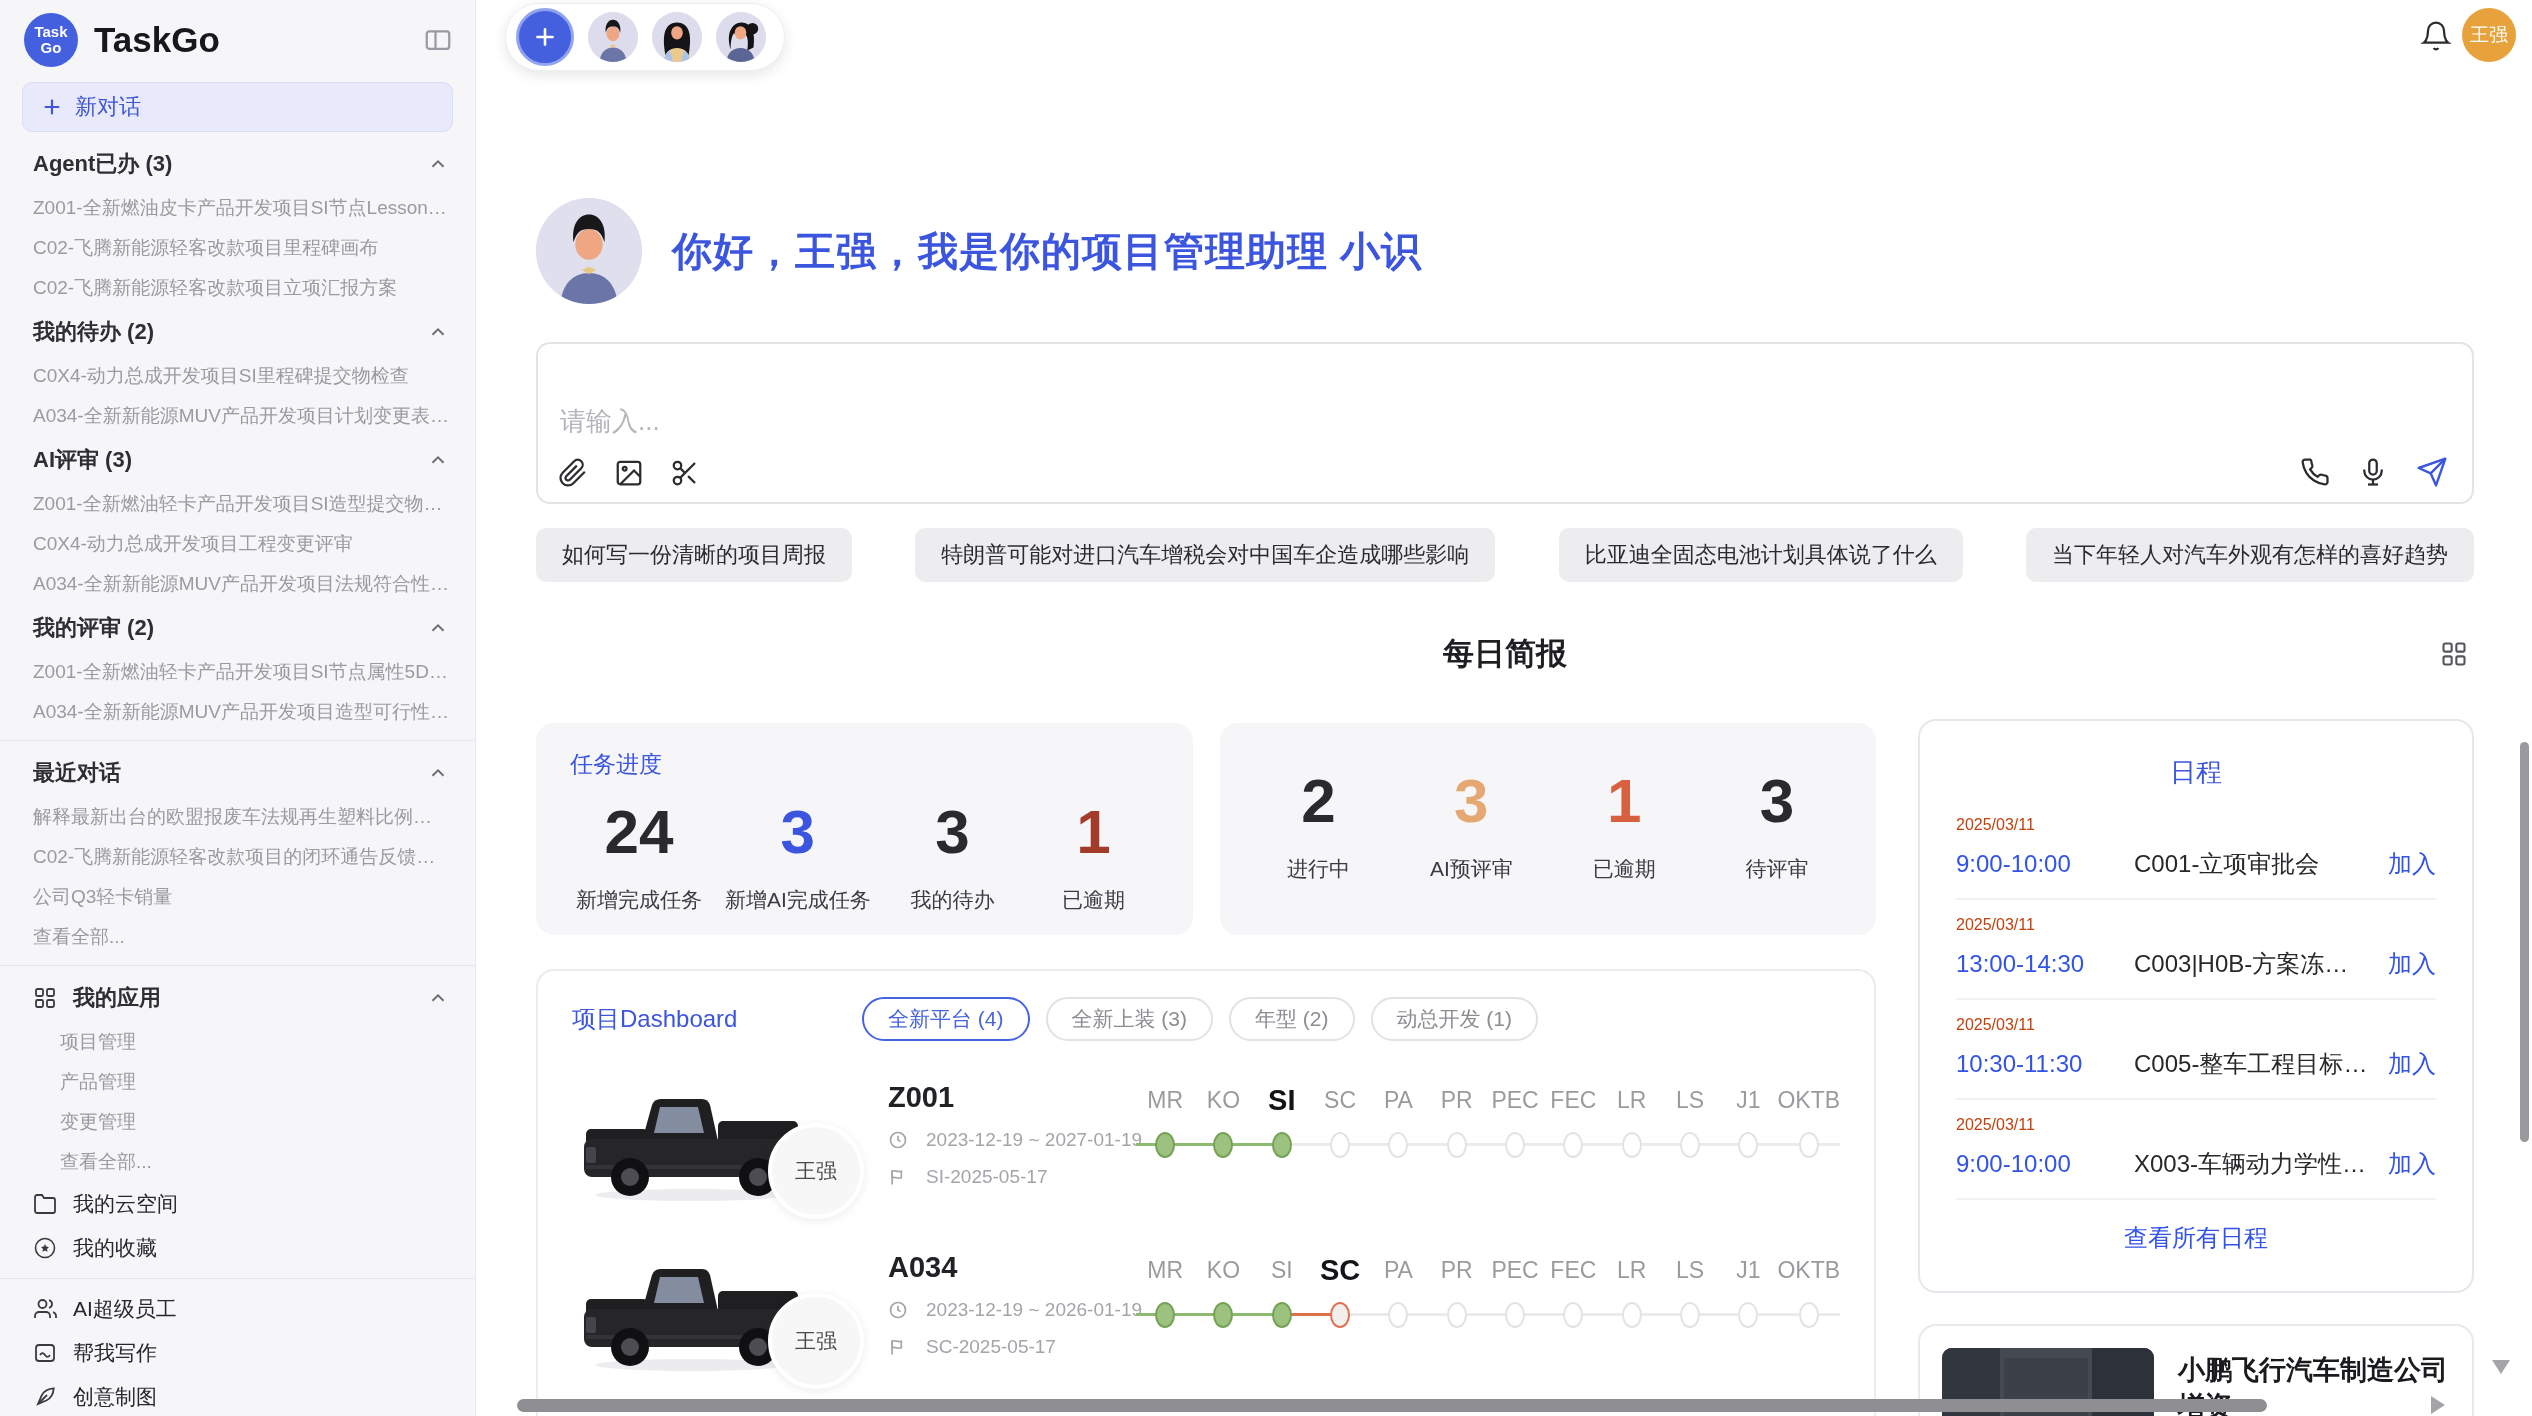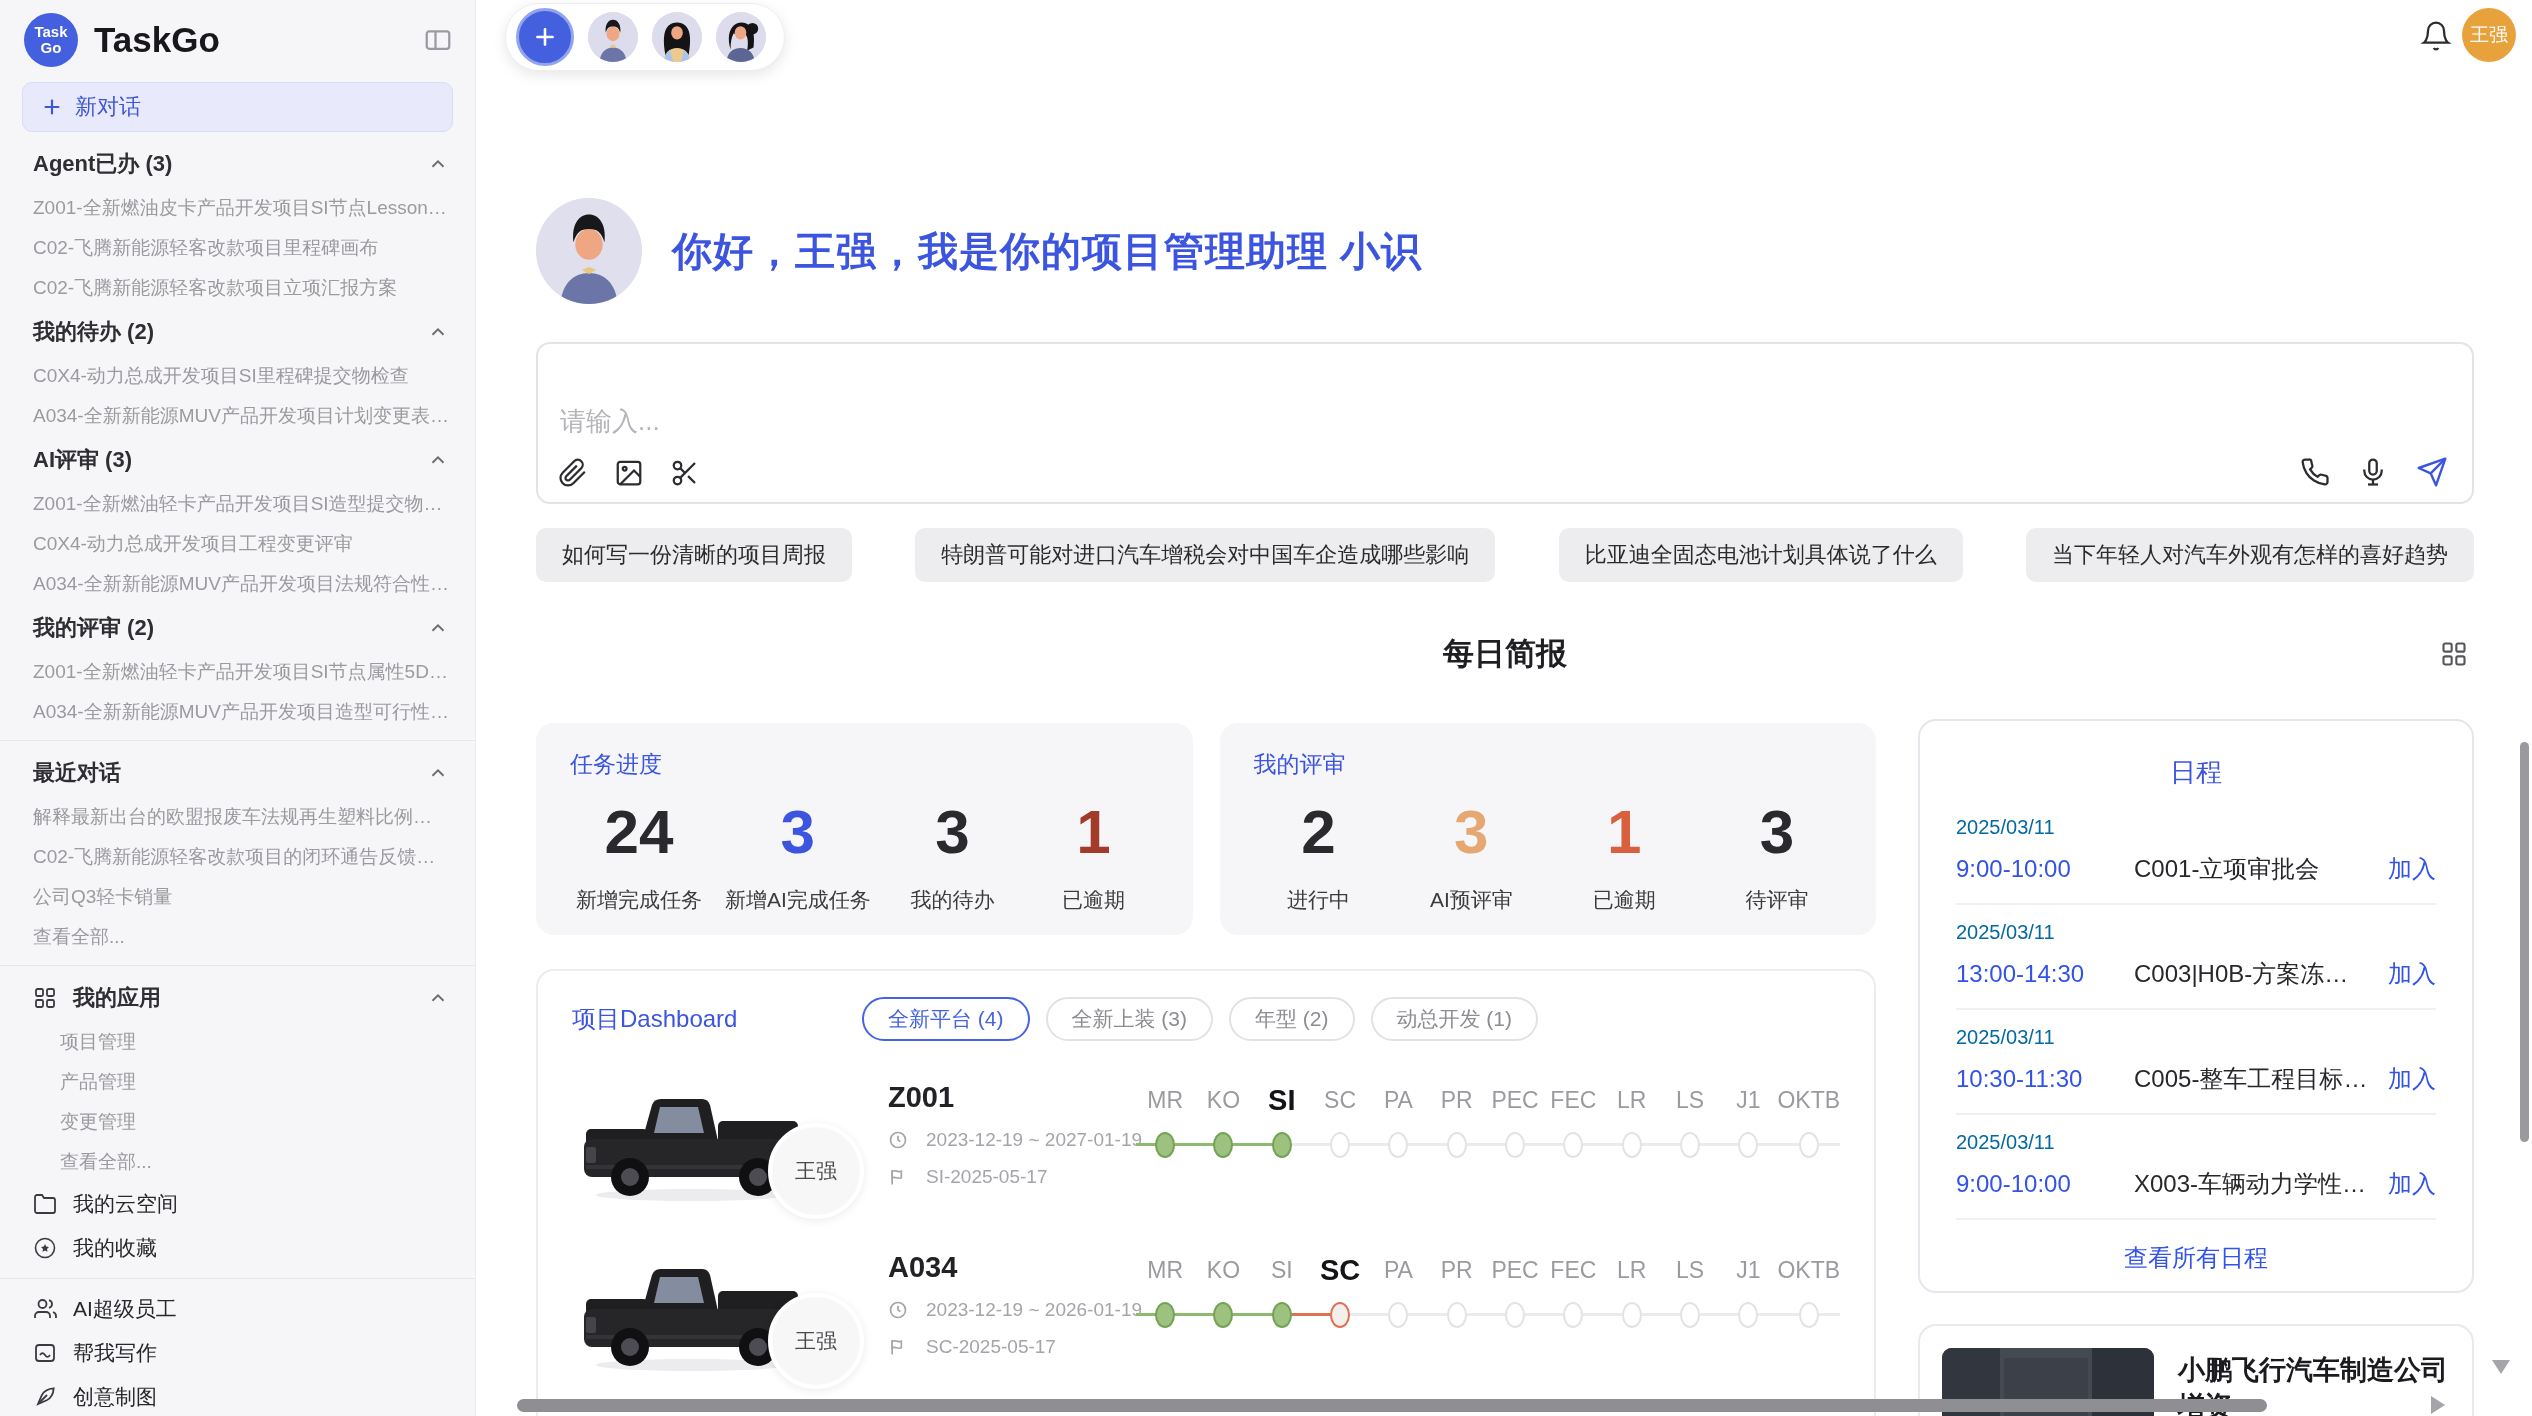--- a/index.html
+++ b/index.html
@@ -93,21 +93,21 @@
   .rl .track-l{background:#e0714f;}.rr .track-r{background:#e0714f;}
   .dot{position:absolute;top:53px;left:50%;margin-left:-10px;width:20px;height:26px;border-radius:50%;
     background:#fff;border:2px solid #e3e3e6;box-sizing:border-box;z-index:1;}
   .dot.done{background:#9dc27f;border-color:#74a254;}
   .dot.over{background:#f3efec;border-color:#df7052;}
 
   .sched{position:absolute;left:1382px;top:719px;width:556px;height:574px;border:2px solid #e6e6ec;
     border-radius:18px;box-sizing:border-box;background:#fff;padding:28px 36px 0;overflow:hidden;}
   .sched-title{text-align:center;color:#3c55df;font-size:26px;margin:6px 0 10px;}
   .ev{padding:16px 0 18px;border-bottom:2px solid #f1f1f4;}
-  .ev-date{font-size:20px;color:#0369a1;}
+  .ev-date{font-size:16px;color:#c2410c;}
   .ev-row{display:flex;align-items:center;margin-top:14px;}
   .ev-time{width:178px;font-size:24px;color:#3353e8;}
   .ev-name{flex:1;font-size:24px;color:#28282c;white-space:nowrap;overflow:hidden;text-overflow:ellipsis;}
   .ev-join{font-size:24px;color:#3353e8;cursor:pointer;margin-left:16px;}
   .sched-all{text-align:center;color:#3353e8;font-size:24px;padding:22px 0;cursor:pointer;}
 
   .news{position:absolute;left:1382px;top:1324px;width:556px;height:230px;border:2px solid #e9e9ee;
     border-radius:18px;box-sizing:border-box;background:#fff;padding:22px;display:flex;gap:24px;overflow:hidden;}
   .news-img{width:212px;height:150px;border-radius:10px;overflow:hidden;flex:none;background:#2e3338;}
   .news-body{flex:1;min-width:0;}
@@ -434,21 +434,20 @@
               <div class="stat-v">3</div>
               <div class="stat-l">我的待办</div>
             </div>
             <div class="stat">
               <div class="stat-v v-red">1</div>
               <div class="stat-l">已逾期</div>
             </div>
           </div>
         </div>
         <div class="stat-card">
-          <div class="sc-title">我的评审</div>
           <div class="sc-row">
             <div class="stat">
               <div class="stat-v">2</div>
               <div class="stat-l">进行中</div>
             </div>
             <div class="stat">
               <div class="stat-v v-orange">3</div>
               <div class="stat-l">AI预评审</div>
             </div>
             <div class="stat">

